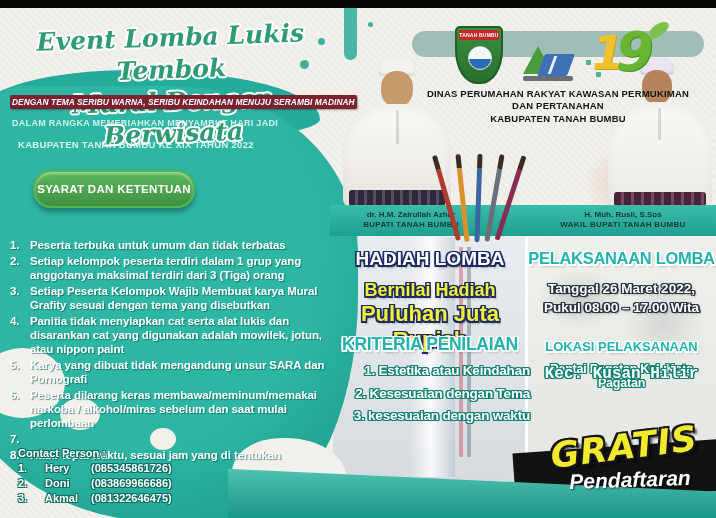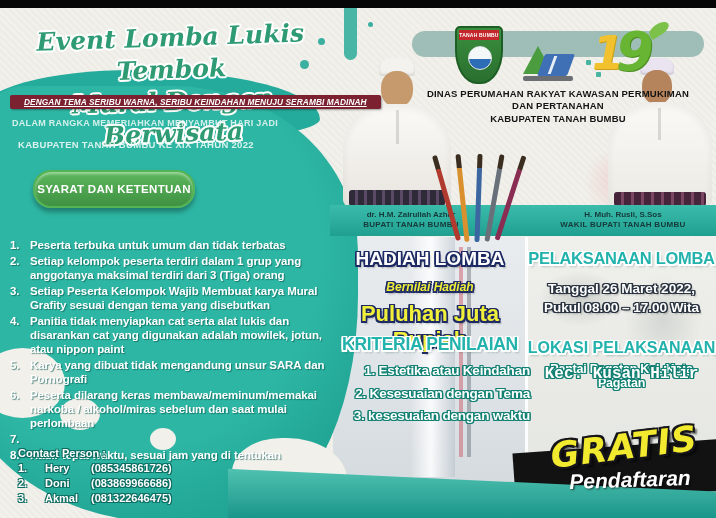--- a/index.html
+++ b/index.html
@@ -89,23 +89,23 @@
 
   
   .brushes{left:438px;top:138px;width:100px;height:104px;z-index:4;}
   .stick{position:absolute;width:5px;height:88px;border-radius:2px;bottom:0;}
 
   
   .title{left:4px;top:22px;width:336px;z-index:5;text-align:center;transform:rotate(-2deg);
     font-family:"DejaVu Serif",serif;font-style:italic;font-weight:800;font-size:25px;line-height:1.28;
     color:#2f9b74;
     text-shadow:-1.5px -1.5px 0 #fff,1.5px -1.5px 0 #fff,-1.5px 1.5px 0 #fff,1.5px 1.5px 0 #fff,0 2px 0 #fff,0 -2px 0 #fff,2px 0 0 #fff,-2px 0 0 #fff;}
-  .themestrip{left:10px;top:95px;z-index:5;background:#7b2130;color:#fff;padding:2px 14px;
+  .themestrip{left:10px;top:95px;z-index:5;background:#7b2130;color:#fff;padding:2px 2px;
     font-size:8.3px;font-weight:700;font-style:italic;letter-spacing:.1px;border-radius:2px;
-    box-shadow:1px 1px 2px rgba(0,0,0,.35);text-decoration:underline;}
+    box-shadow:1px 1px 2px rgba(0,0,0,.35);}
   .occ1{left:12px;top:118px;z-index:5;font-size:9px;font-weight:700;color:rgba(240,250,248,.85);letter-spacing:.3px;}
   .occ2{left:18px;top:139px;z-index:5;font-size:9.5px;font-weight:700;color:rgba(235,248,245,.9);letter-spacing:.3px;}
   .terms-btn{left:33px;top:170px;width:158px;height:34px;z-index:5;border-radius:18px;cursor:default;
     background:linear-gradient(180deg,#5cb85c,#3f9142);border:2px solid #54b554;
     box-shadow:0 4px 5px rgba(0,20,15,.35),inset 0 2px 3px rgba(255,255,255,.45);
     color:#fff;font-weight:800;font-size:11.5px;letter-spacing:.3px;
     display:flex;align-items:center;justify-content:center;font-family:"Liberation Sans",sans-serif;}
   .rules{left:10px;top:238px;width:328px;z-index:5;margin:0;padding:0;list-style:none;
     color:#fff;font-size:11.5px;font-weight:600;line-height:1.22;letter-spacing:-.1px;
     text-shadow:1px 1px 1px rgba(8,88,78,.65);}
@@ -283,33 +283,33 @@
         <span class="cphone">(083869966686)</span>
       </div>
     <div class="row">
         <span class="cnum">3.</span>
         <span class="cname">Akmal</span>
         <span class="cphone">(081322646475)</span>
       </div>
   </div>
 
   <div class="abs ctext mid ol-navy" style="top:248px;font-size:19px;">HADIAH LOMBA</div>
-  <div class="abs ctext mid ol-navy-y" style="top:280px;font-size:12px;font-style:italic;">Bernilai Hadiah</div>
+  <div class="abs ctext mid ol-navy-y" style="top:280px;font-size:18px;">Bernilai Hadiah</div>
   <div class="abs ctext mid ol-navy-y" style="top:301px;font-size:22px;">Puluhan Juta Rupiah</div>
   <div class="abs ctext mid ol-white-t" style="top:334px;font-size:17.5px;letter-spacing:-.3px;">KRITERIA PENILAIAN</div>
   <div class="abs criteria ol-teal-w">
     <div>1. Estetika atau Keindahan</div>
     <div>2. Kesesuaian dengan Tema</div>
     <div>3. kesesuaian dengan waktu</div>
   </div>
 
   <div class="abs ctext rgt ol-white-t" style="top:249px;font-size:16.5px;letter-spacing:-.3px;">PELAKSANAAN LOMBA</div>
   <div class="abs ctext rgt ol-dark-w" style="top:281px;font-size:13.5px;">Tanggal 26 Maret 2022,</div>
   <div class="abs ctext rgt ol-dark-w" style="top:300px;font-size:13.5px;">Pukul 08.00 – 17.00 Wita</div>
-  <div class="abs ctext rgt ol-white-t" style="top:339px;font-size:16px;">LOKASI PELAKSANAAN</div>
+  <div class="abs ctext rgt ol-white-t" style="top:339px;font-size:13px;">LOKASI PELAKSANAAN</div>
   <div class="abs ctext rgt ol-teal-w" style="top:362px;font-size:12.5px;letter-spacing:-.2px;">Pantai Pagatan Kel. Kota Pagatan</div>
   <div class="abs ctext rgt ol-teal-w" style="top:365px;font-size:16px;font-family:Liberation Mono, monospace;">Kec. Kusan Hilir</div>
 
   <div class="abs blackband"></div>
   <div class="abs bottomband"></div>
   <div class="abs gratis">GRATIS</div>
   <div class="abs pendaftaran">Pendaftaran</div>
 
 </div>
 

